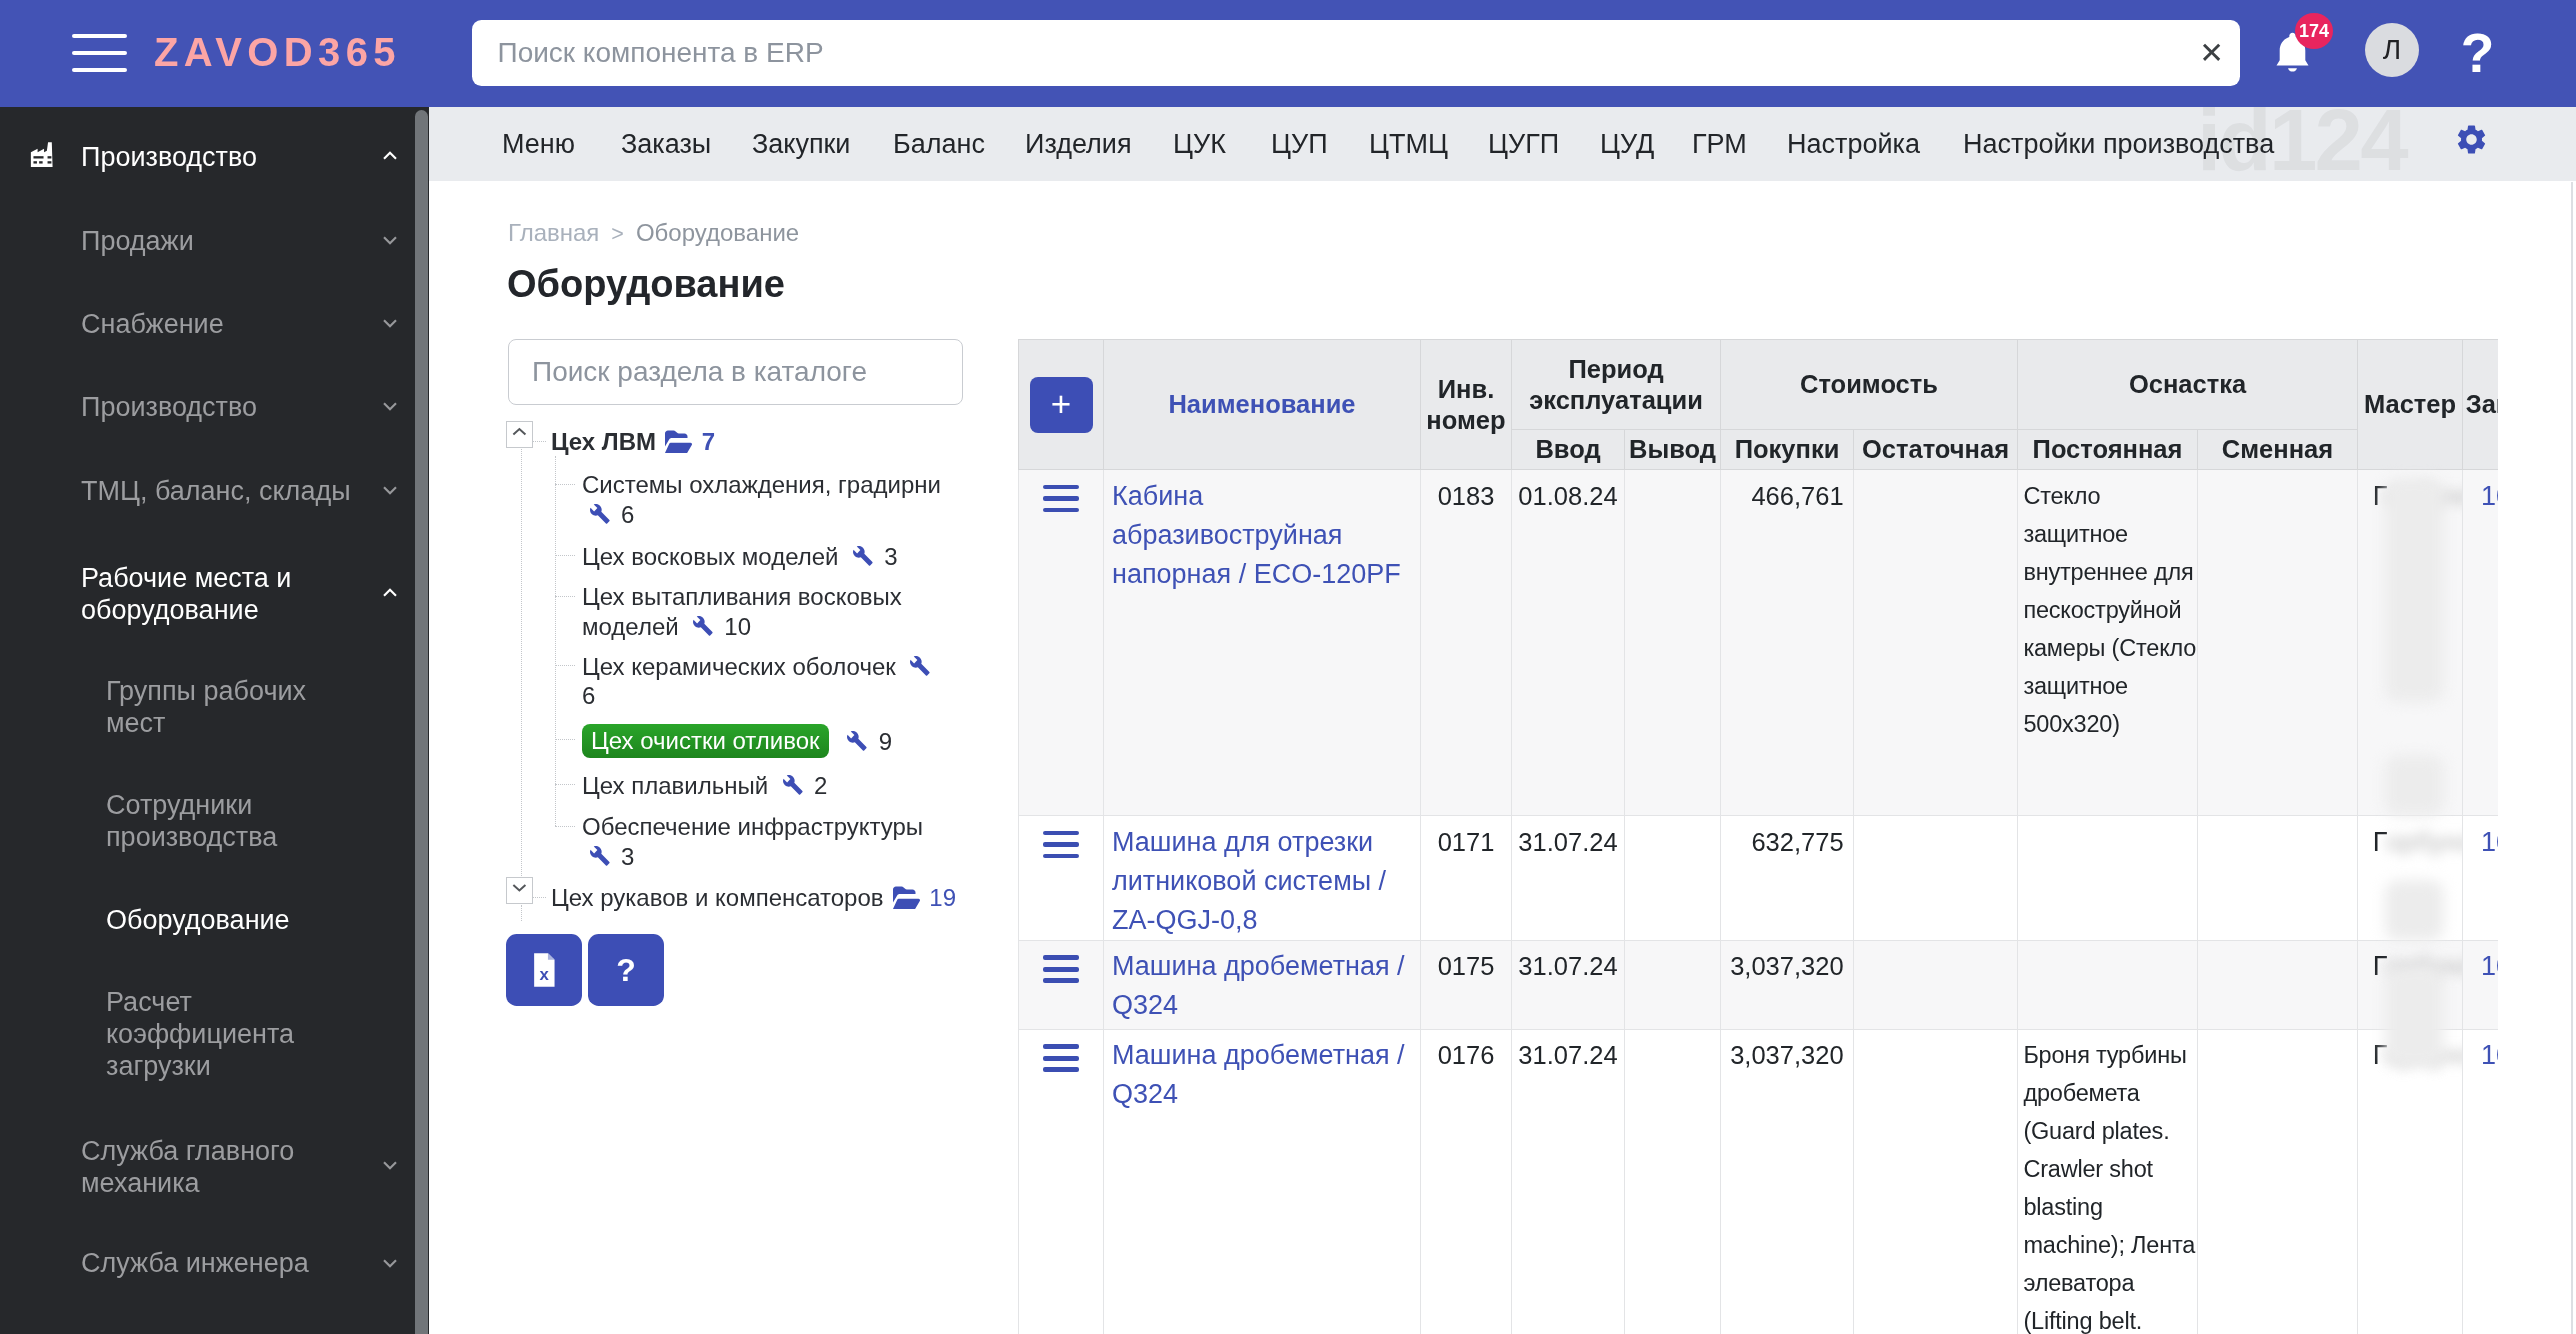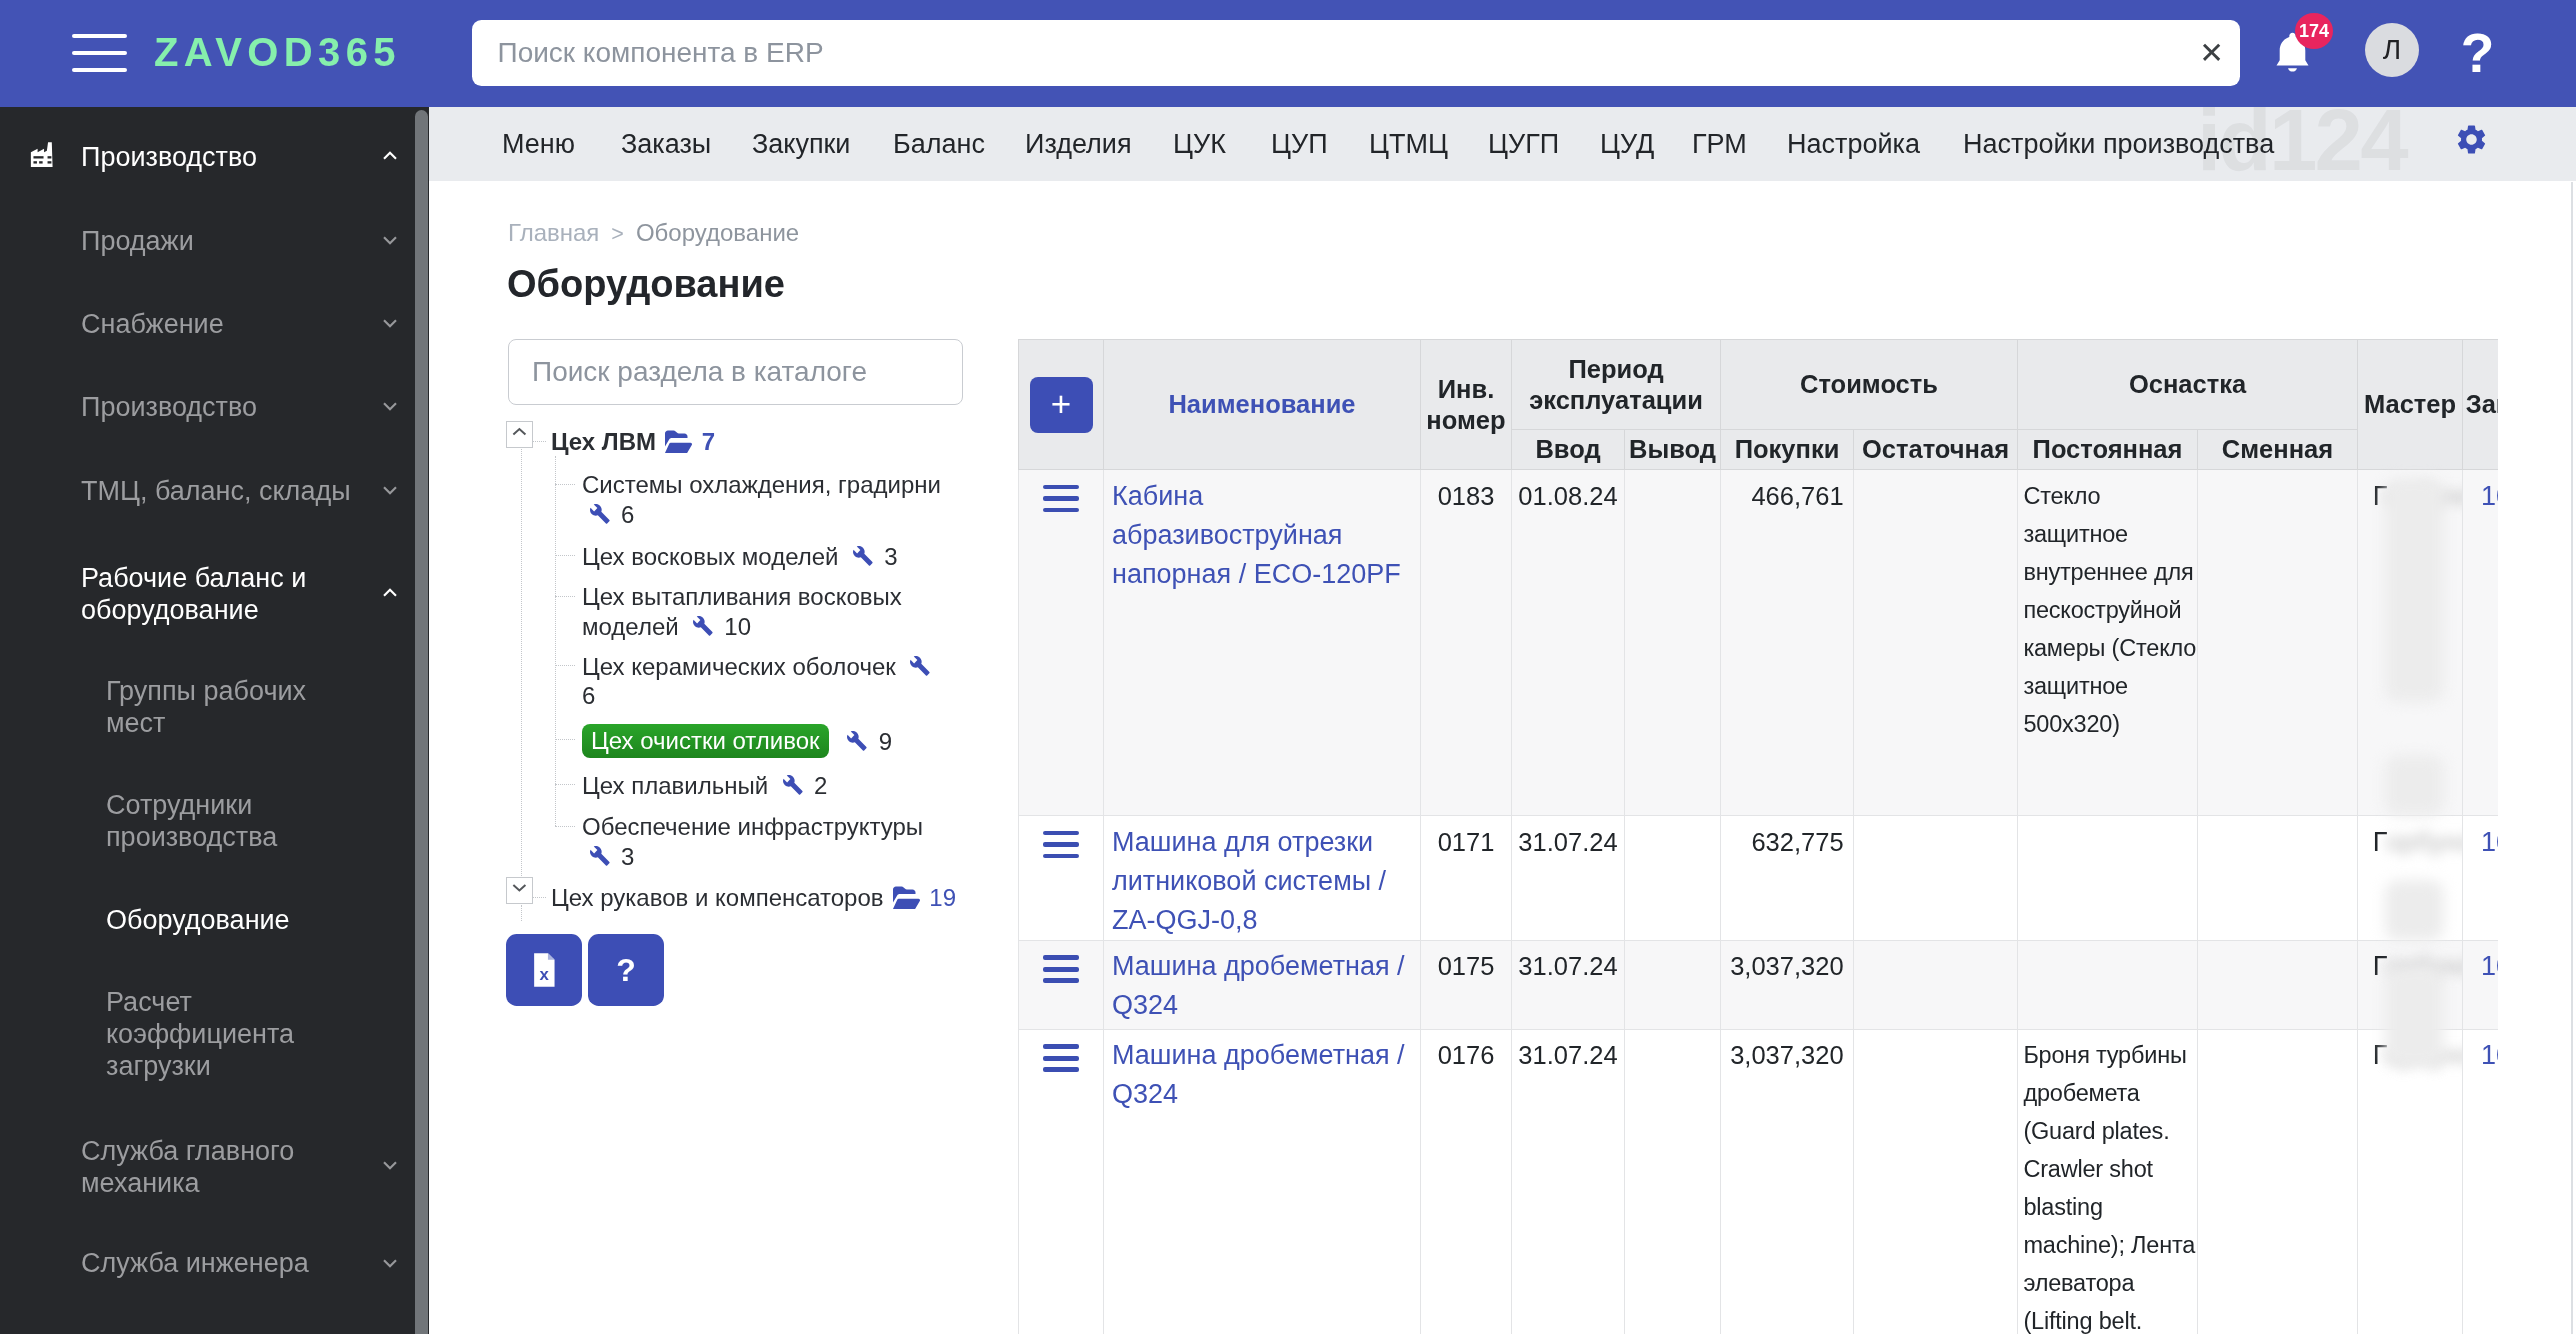--- a/index.html
+++ b/index.html
@@ -4,21 +4,21 @@
 <style>
 * { margin:0; padding:0; box-sizing:border-box; }
 html,body { width:2576px; height:1335px; overflow:hidden; background:#fff;
   font-family:"Liberation Sans",sans-serif; }
 #root { position:absolute; left:0; top:0; width:2576px; height:1335px; }
 
 
 #hdr { position:absolute; left:0; top:0; width:2576px; height:107px; background:#4353b5; }
 .hbar { position:absolute; left:72px; width:55px; height:4px; background:#fff; border-radius:2px; }
 #logo { position:absolute; left:154px; top:50%; transform:translateY(-54%);
-  color:#86efac; font-size:40px; font-weight:700; letter-spacing:5.4px; }
+  color:#fca5a5; font-size:40px; font-weight:700; letter-spacing:5.4px; }
 #searchbox { position:absolute; left:472px; top:19.5px; width:1768px; height:66px;
   background:#fff; border-radius:9.4px; }
 #searchbox .ph { position:absolute; left:25.5px; top:50%; transform:translateY(-50%);
   color:#8d949e; font-size:28px; }
 #searchbox .clr { position:absolute; right:16px; top:50%; transform:translateY(-50%);
   color:#3c4043; font-size:29.5px; font-weight:400; }
 #bellwrap { position:absolute; left:2271px; top:29.5px; }
 #badge { position:absolute; left:2295px; top:13.4px; width:38px; height:36px; border-radius:50%;
   background:#e8255e; color:#fff; font-size:18px; font-weight:700; text-align:center; line-height:36px; }
 #avatar { position:absolute; left:2365px; top:23px; width:54px; height:54px; border-radius:50%;
@@ -123,21 +123,21 @@
           <rect x="5" y="17.2" width="2.7" height="1.8" fill="#26282b"></rect>
           <rect x="9.4" y="17.2" width="2.7" height="1.8" fill="#26282b"></rect>
           <rect x="15.9" y="17.2" width="3" height="1.8" fill="#26282b"></rect>
       </svg>
     </div>
     <div class="sitem w" style="top:34px">Производство</div>
     <div class="sitem" style="top:118px">Продажи</div>
     <div class="sitem" style="top:201px">Снабжение</div>
     <div class="sitem" style="top:284px">Производство</div>
     <div class="sitem" style="top:368px">ТМЦ, баланс, склады</div>
-    <div class="sitem w" style="top:455px">Рабочие баланс и оборудование</div>
+    <div class="sitem w" style="top:455px">Рабочие места и оборудование</div>
     <div class="sitem l2" style="top:568px;width:221px">Группы рабочих мест</div>
     <div class="sitem l2" style="top:682px;width:201px">Сотрудники производства</div>
     <div class="sitem l2 w" style="top:797px">Оборудование</div>
     <div class="sitem l2" style="top:879px;width:195px">Расчет коэффициента загрузки</div>
     <div class="sitem" style="top:1028px">Служба главного механика</div>
     <div class="sitem" style="top:1140px">Служба инженера</div>
     <div class="schev" style="top:39px">
         <svg width="20" height="20" viewBox="0 0 30 30">
           <polyline points="6,19 15,10 24,19" fill="none" stroke="#ffffff" stroke-width="3.2"></polyline>
         </svg>

